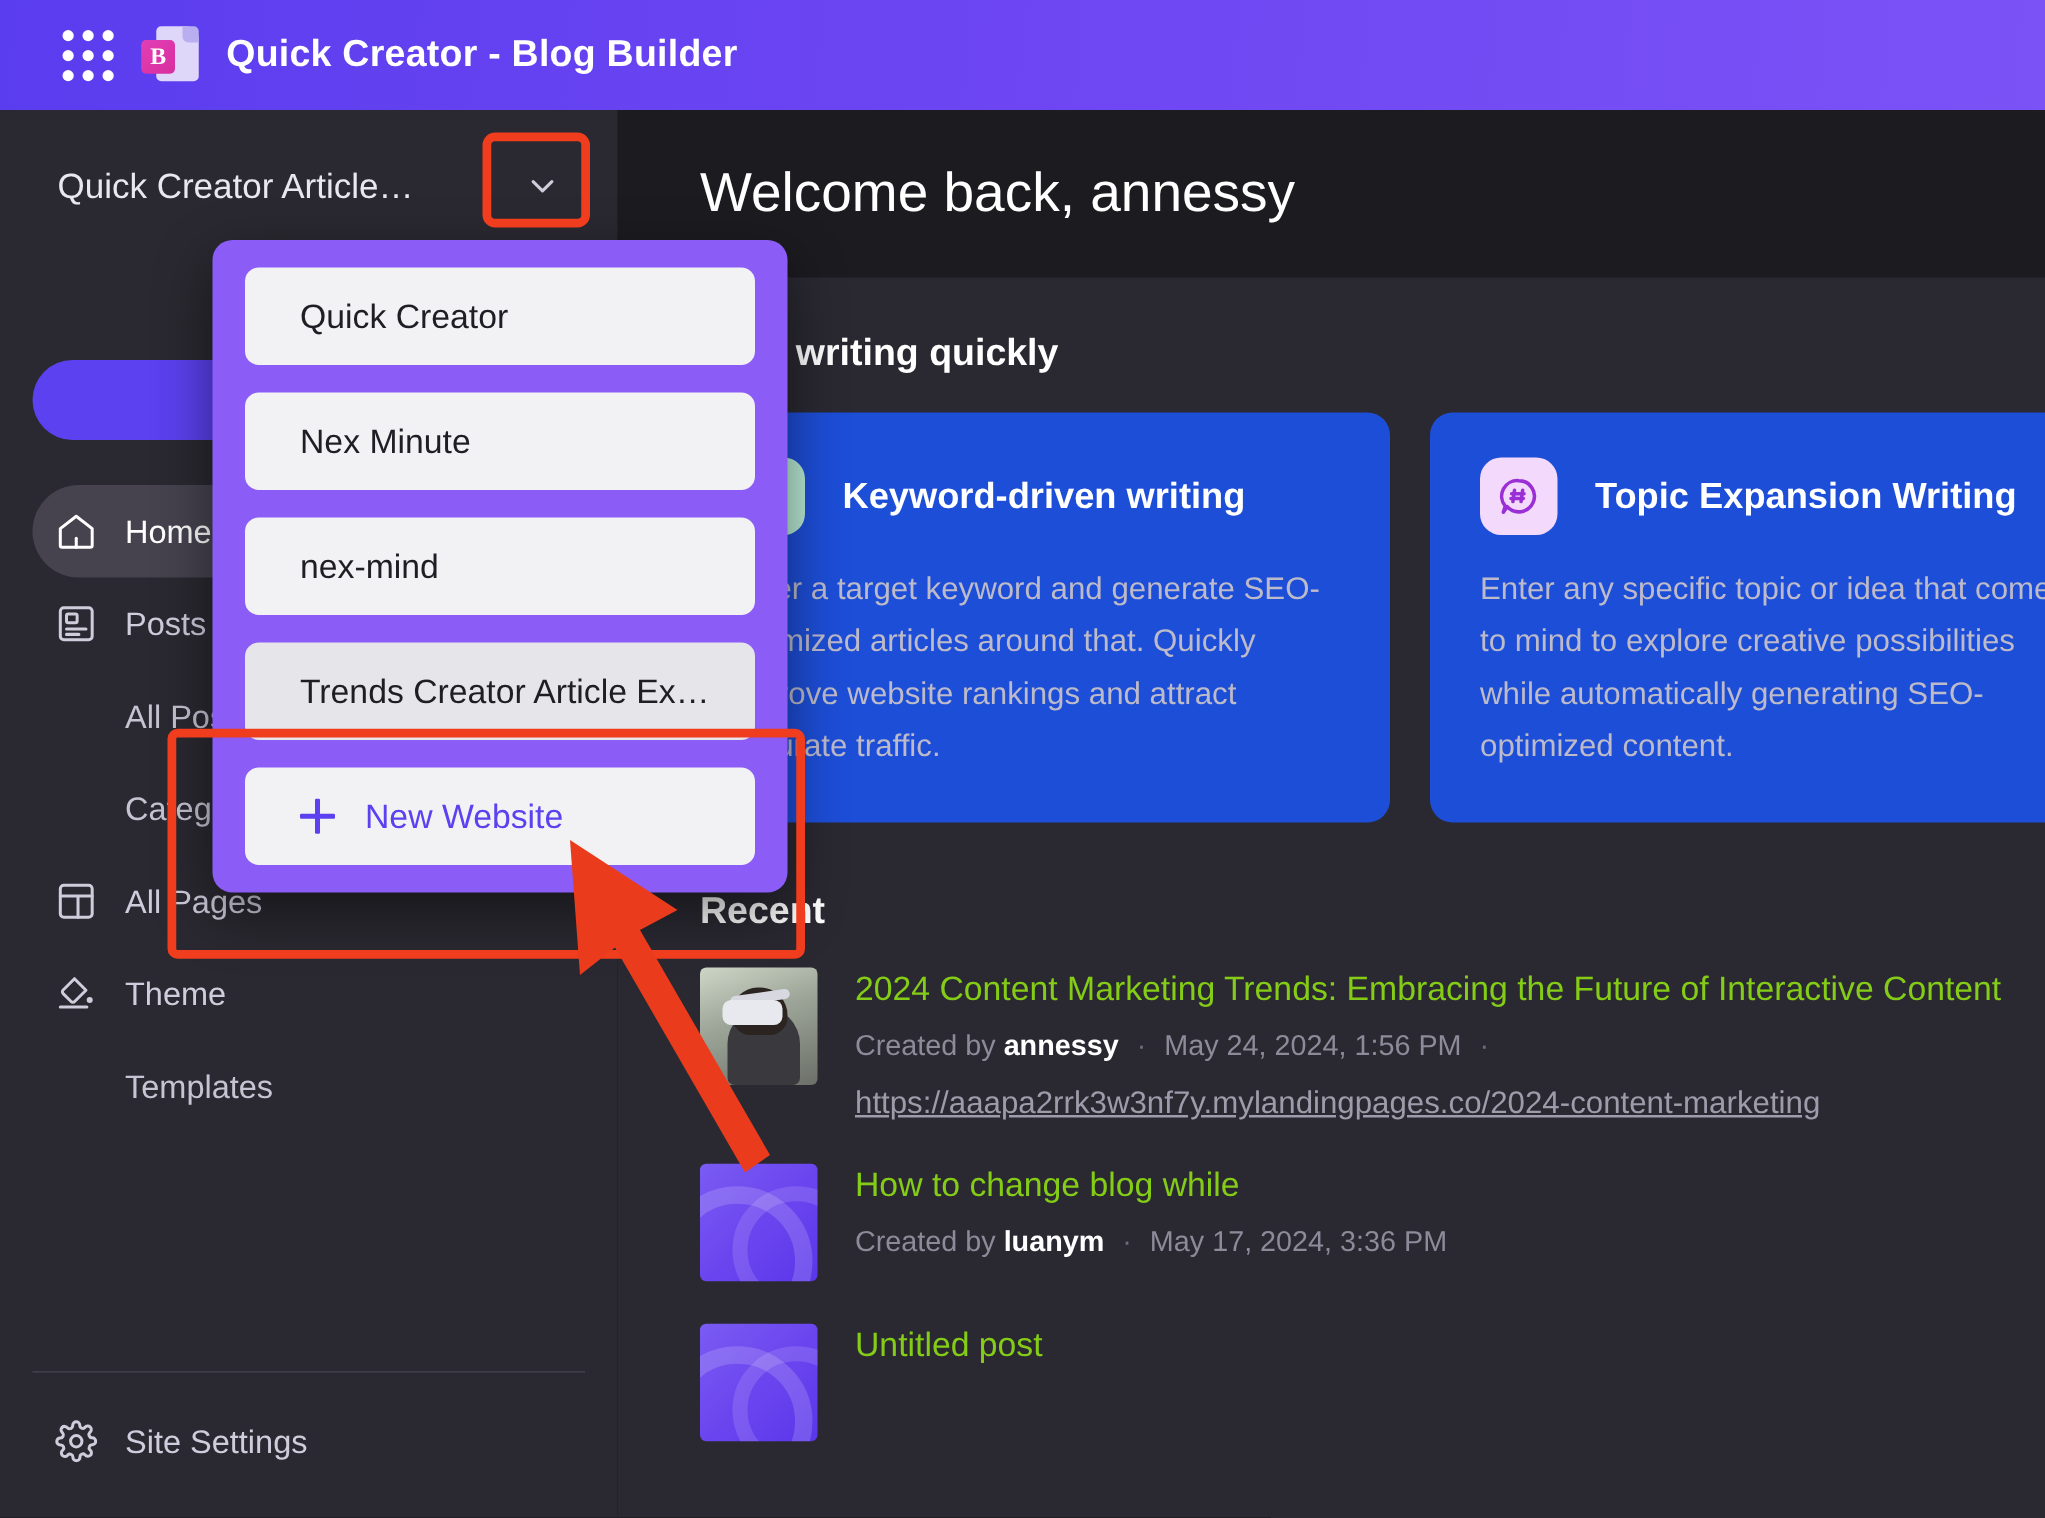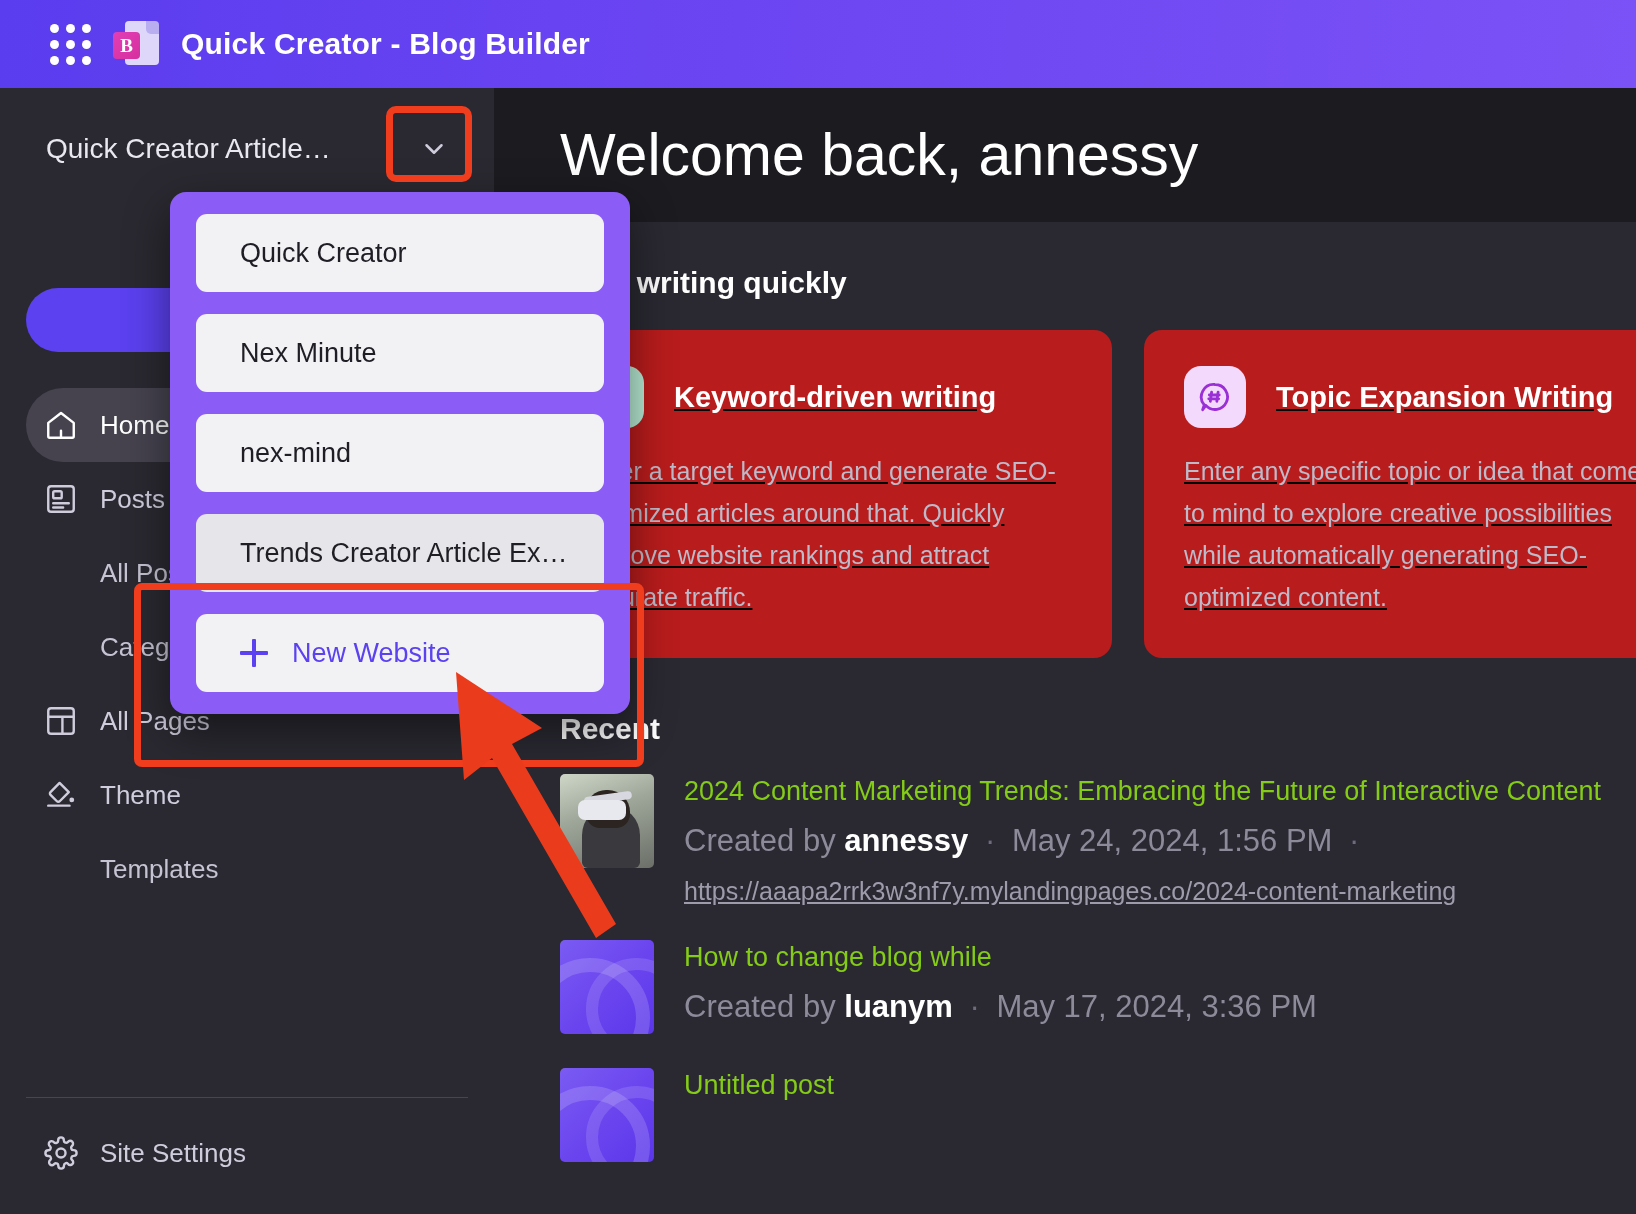--- a/index.html
+++ b/index.html
@@ -87,28 +87,28 @@
   .nav-divider { margin: 26px 26px 0 26px; height: 1px; background: #474552; }
 
   .bottom-nav { position: absolute; bottom: 24px; left: 0; width: 494px; }
 
   
   .main { position: absolute; top: 88px; left: 494px; width: 1142px; height: 1126px; overflow: hidden; }
   .welcome-band {
     height: 134px; background: #1c1b20; display: flex; align-items: center;
     padding-left: 66px;
   }
-  .welcome-title { color: #fff; font-size: 59px; font-weight: normal; white-space: nowrap; text-align: right; }
+  .welcome-title { color: #fff; font-size: 44px; font-weight: normal; white-space: nowrap; text-align: right; }
   .content-area { background: #2a2932; height: 992px; position: relative; }
 
   .section-title { color: #ffffff; font-size: 30px; font-weight: 600; padding: 44px 0 0 66px; }
 
   .cards { display: flex; gap: 32px; padding: 30px 0 0 48px; }
   .card {
-    width: 570px; flex: none; background: #b91c1c; border-radius: 18px; padding: 36px 40px 40px 40px; text-decoration: underline;
+    width: 570px; flex: none; background: #1d4ed8; border-radius: 18px; padding: 36px 40px 40px 40px;
   }
   .card-head { display: flex; align-items: center; gap: 30px; }
   .card-icon { width: 62px; height: 62px; border-radius: 17px; flex: none;
     display: flex; align-items: center; justify-content: center; }
   .card-icon.mint { background: #b9ecd6; }
   .card-icon.lilac { background: #f3d9fb; }
   .card-title { color: #fff; font-size: 29px; font-weight: bold; white-space: nowrap; }
   .card-body { color: #bdbac9; font-size: 25px; line-height: 1.68; margin-top: 22px; }
 
   .recent-title { color: #fff; font-size: 30px; font-weight: 600; padding: 54px 0 0 66px; }
@@ -138,21 +138,21 @@
   .thumb.purple::before {
     content:''; position:absolute; left:-30px; top:18px; width:92px; height:92px;
     border: 14px solid rgba(255,255,255,.16); border-radius:50%;
   }
   .thumb.purple::after {
     content:''; position:absolute; right:-34px; bottom:-26px; width:78px; height:78px;
     border: 12px solid rgba(255,255,255,.13); border-radius:50%;
   }
   .recent-body { padding-top: 2px; }
   .recent-headline { color: #84cc16; font-size: 27px; white-space: nowrap; }
-  .recent-meta { margin-top: 16px; font-size: 31px; color: #8d8a99; white-space: nowrap; }
+  .recent-meta { margin-top: 16px; font-size: 23px; color: #8d8a99; white-space: nowrap; }
   .recent-meta .author { color: #fff; font-weight: 600; }
   .recent-meta .dot { padding: 0 8px; color: #6e6b7b; }
   .recent-url {
     display: block; margin-top: 18px; color: #9e9bab; font-size: 25px;
     text-decoration: underline; white-space: nowrap;
   }
 
   
   .dropdown {
     position: absolute; left: 170px; top: 192px; width: 460px; height: 522px;

